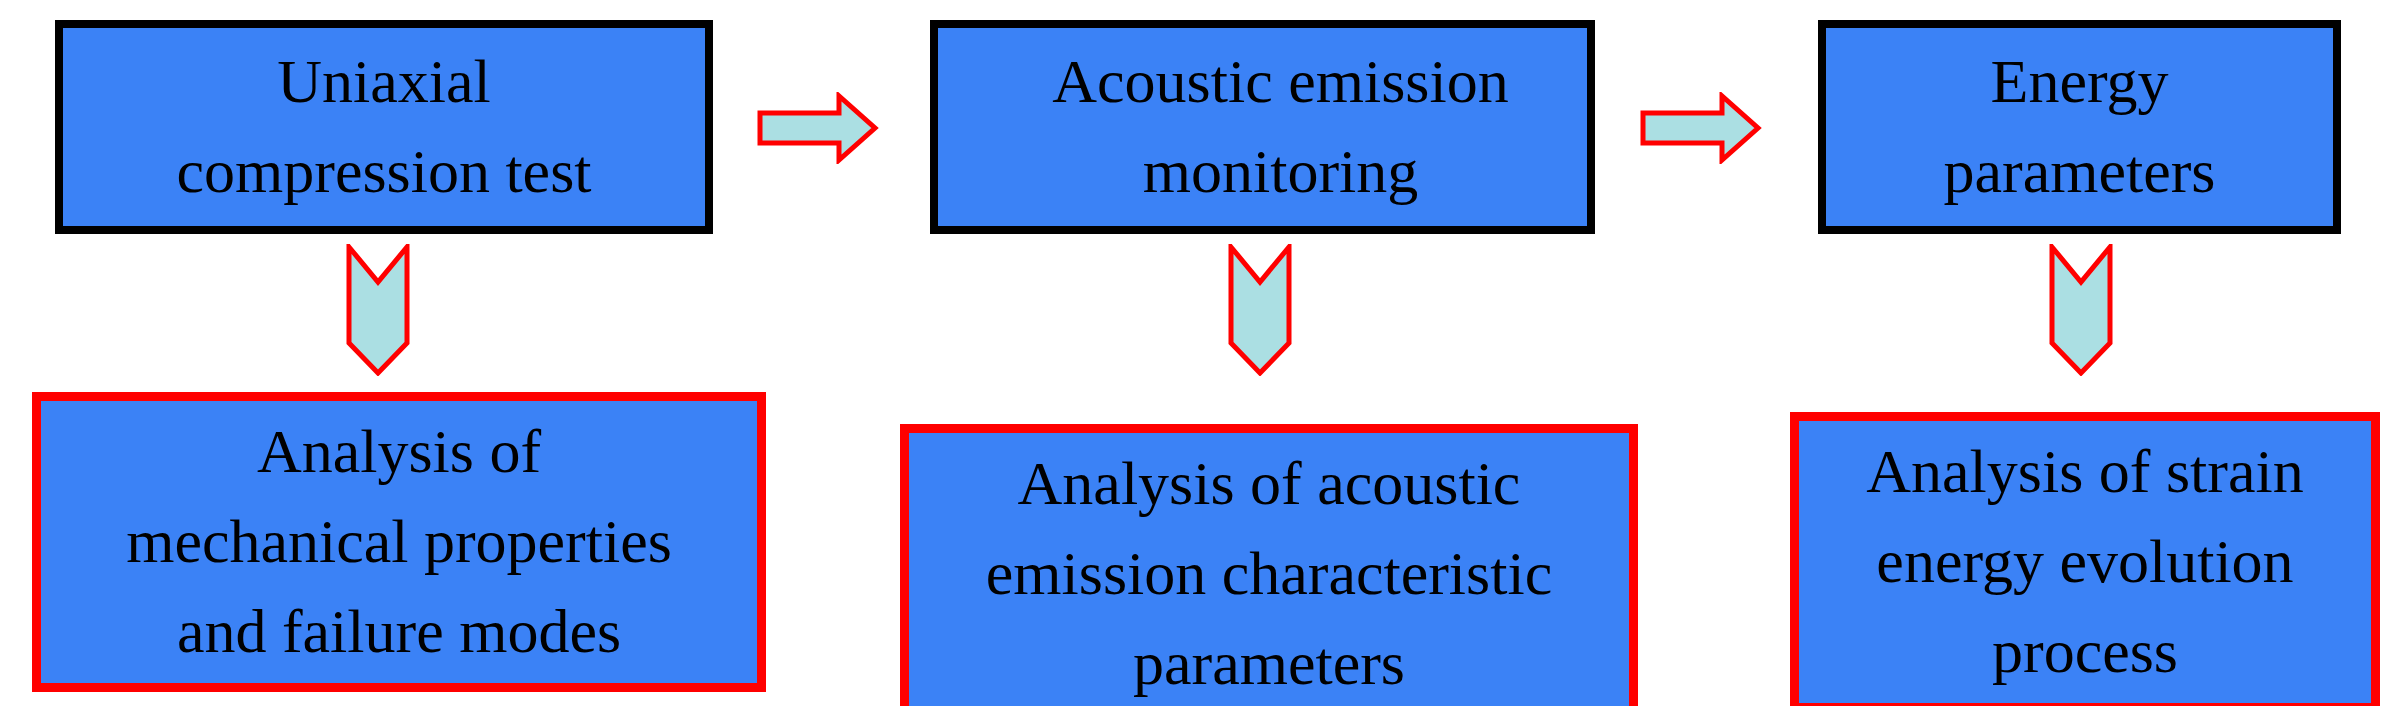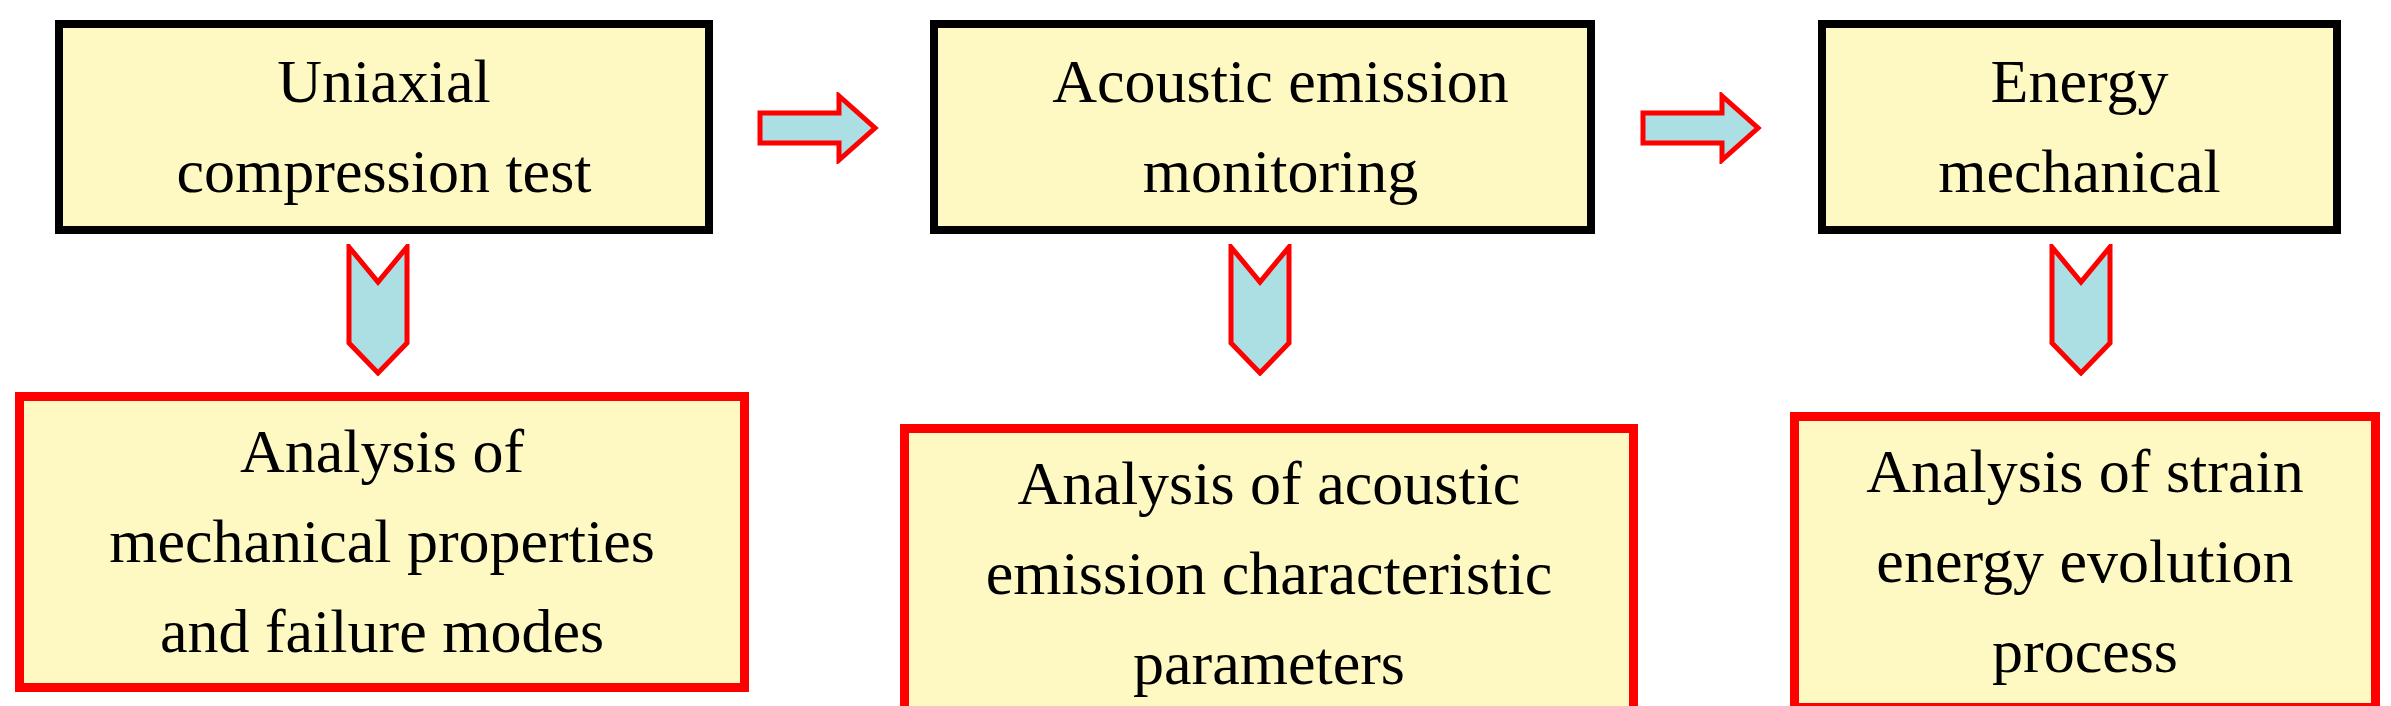--- a/index.html
+++ b/index.html
@@ -16,21 +16,21 @@
     color: var(--text, #000000);
     overflow: hidden;
   }
   .box {
     position: absolute;
     box-sizing: border-box;
     display: flex;
     align-items: center;
     justify-content: center;
     text-align: center;
-    background: #fef9c3;
+    background: #3b82f6;
   }
   .box-black { border: 8px solid var(--black-border, #000000); }
   .box-red   { border: 9px solid var(--red-border, #ff0000); }
   .box-label {
     white-space: pre-line;
     font-size: 62px;
     line-height: 1.45;
     color: var(--text, #000000);
   }
   .arrow { position: absolute; }
@@ -50,21 +50,21 @@
   
   .ra1 { left: 757px;  top: 92px; width: 122px; height: 72px; }
   .ra2 { left: 1640px; top: 92px; width: 122px; height: 72px; }
 
   
   .da1 { left: 346px;  top: 244px; width: 64px; height: 132px; }
   .da2 { left: 1228px; top: 244px; width: 64px; height: 132px; }
   .da3 { left: 2049px; top: 244px; width: 64px; height: 132px; }
 
   
-  .bb1 { left: 15px;   top: 392px; width: 734px; height: 300px; }
+  .bb1 { left: 32px;   top: 392px; width: 734px; height: 300px; }
   .bb2 { left: 900px;  top: 392px; width: 738px; height: 300px; margin-top: 32px; }
   .bb3 { left: 1790px; top: 412px; width: 590px; height: 300px; }
 </style>
 </head>
 <body>
 
 <div class="canvas">
 
   <div class="box box-black tb1">
     <span class="box-label">Uniaxial
@@ -83,21 +83,21 @@
   </div>
 
   <div class="arrow ra2">
     <svg viewBox="0 0 122 72" preserveAspectRatio="none" aria-hidden="true">
       <polygon points="3,21 82,21 82,4 118,36 82,68 82,51 3,51"></polygon>
     </svg>
   </div>
 
   <div class="box box-black tb3">
     <span class="box-label">Energy
-mechanical</span>
+parameters</span>
   </div>
 
   <div class="arrow da1">
     <svg viewBox="0 0 64 132" preserveAspectRatio="none" aria-hidden="true">
       <polygon points="3,3 32,38 61,3 61,99 32,129 3,99"></polygon>
     </svg>
   </div>
   <div class="arrow da2">
     <svg viewBox="0 0 64 132" preserveAspectRatio="none" aria-hidden="true">
       <polygon points="3,3 32,38 61,3 61,99 32,129 3,99"></polygon>

